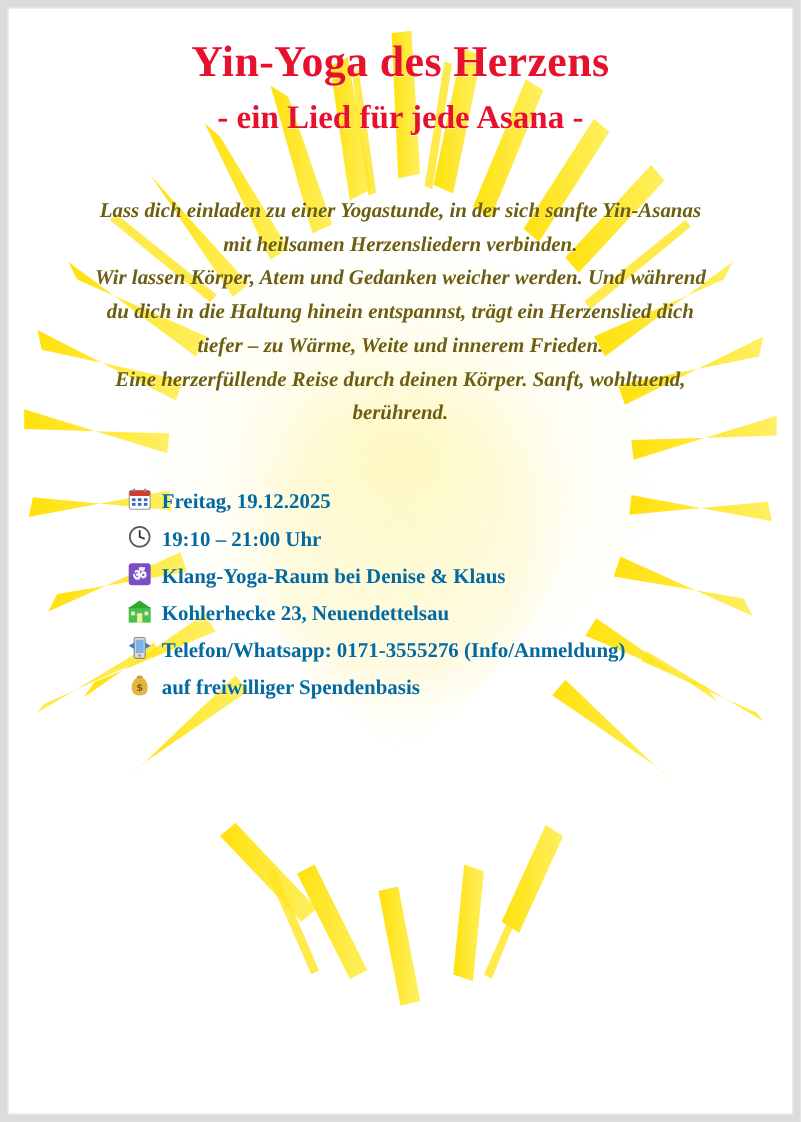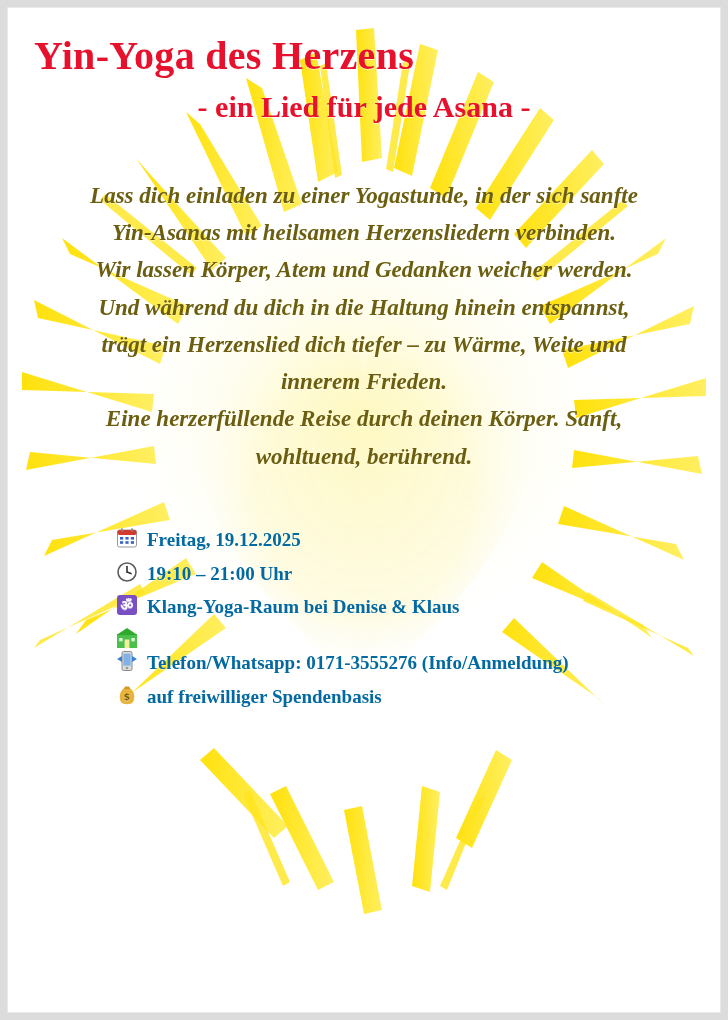--- a/index.html
+++ b/index.html
@@ -55,21 +55,21 @@
     position: relative;
     z-index: 20;
     width: 728px;
     box-sizing: border-box;
     padding: 0 34px;
   }
 
   .title {
     margin: 0;
     padding-top: 34px;
-    text-align: left;
+    text-align: center;
     color: #e8112d;
     font-weight: bold;
     font-size: 40px;
     line-height: 1.12;
     letter-spacing: 0.3px;
     text-shadow: 0 1px 0 rgba(255,255,255,0.55);
   }
 
   .subtitle {
     margin: 10px 0 2px 0;
@@ -81,21 +81,21 @@
     text-shadow: 0 1px 0 rgba(255,255,255,0.55);
   }
 
   .body-block {
     margin: 52px auto 0 auto;
     width: 556px;
     text-align: center;
     color: #6b5e10;
     font-style: italic;
     font-weight: bold;
-    font-size: 23px;
+    font-size: 19px;
     line-height: 1.62;
     text-shadow: 0 1px 0 rgba(255,255,255,0.5);
   }
   .body-block .para {
     margin: 0;
   }
   .body-block .para + .para {
     margin-top: 0px;
   }
 
@@ -285,20 +285,21 @@
       <li>
         <span class="ico">
           <svg viewBox="0 0 22 22">
             <rect x="1" y="7" width="20" height="14" fill="#4cc04c"></rect>
             <path d="M11 1 L21.5 8 L0.5 8 Z" fill="#2faa2f"></path>
             <rect x="8.6" y="12.5" width="4.8" height="8.5" fill="#f4efa0"></rect>
             <rect x="3.2" y="11" width="3.4" height="3.4" fill="#ddf4dd"></rect>
             <rect x="15.4" y="11" width="3.4" height="3.4" fill="#ddf4dd"></rect>
           </svg>
         </span>
+        <span class="txt">Kohlerhecke 23, Neuendettelsau</span>
       </li>
 
       <li>
         <span class="ico">
           <svg viewBox="0 0 22 22">
             <rect x="6" y="1.5" width="10" height="19" rx="1.6" fill="#dcdcdc" stroke="#8a8a8a" stroke-width="1"></rect>
             <rect x="7.4" y="3.6" width="7.2" height="12" fill="#7fb2e8"></rect>
             <circle cx="11" cy="18" r="1.3" fill="#9a9a9a"></circle>
             <path d="M1 9 l5 -3 0 6 z" fill="#3c7fd0"></path>
             <path d="M21 9 l-5 -3 0 6 z" fill="#3c7fd0"></path>

